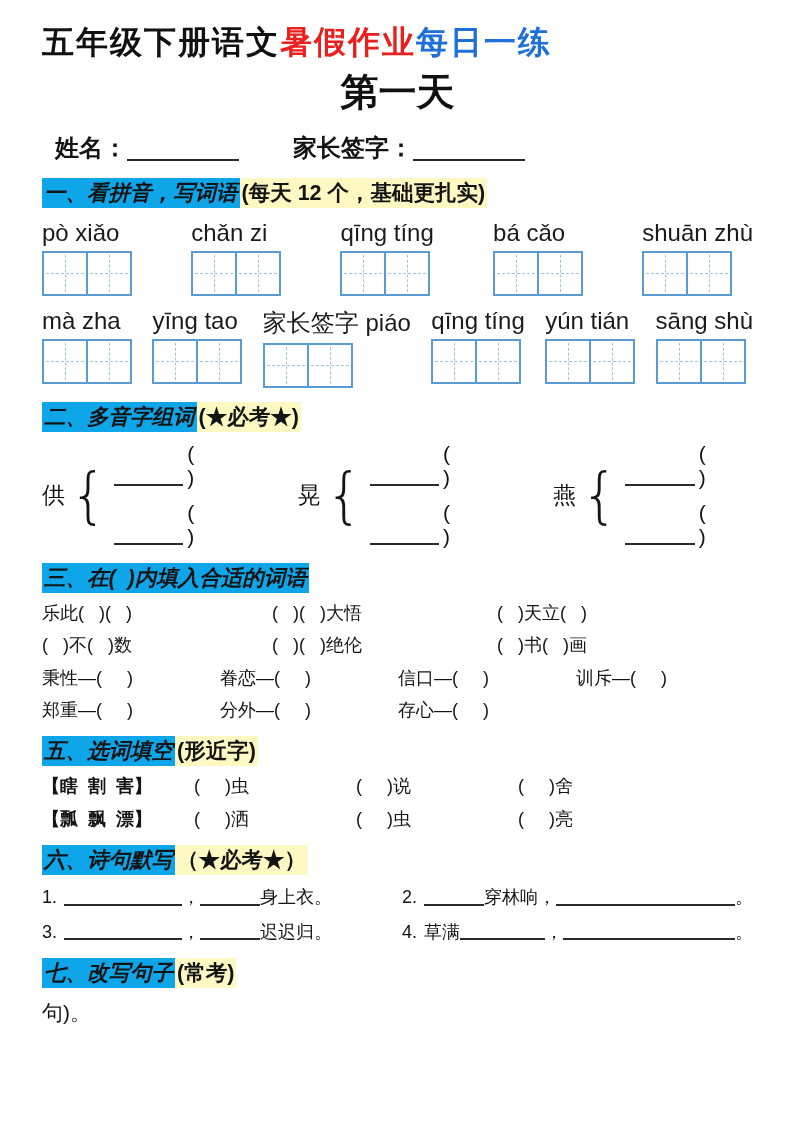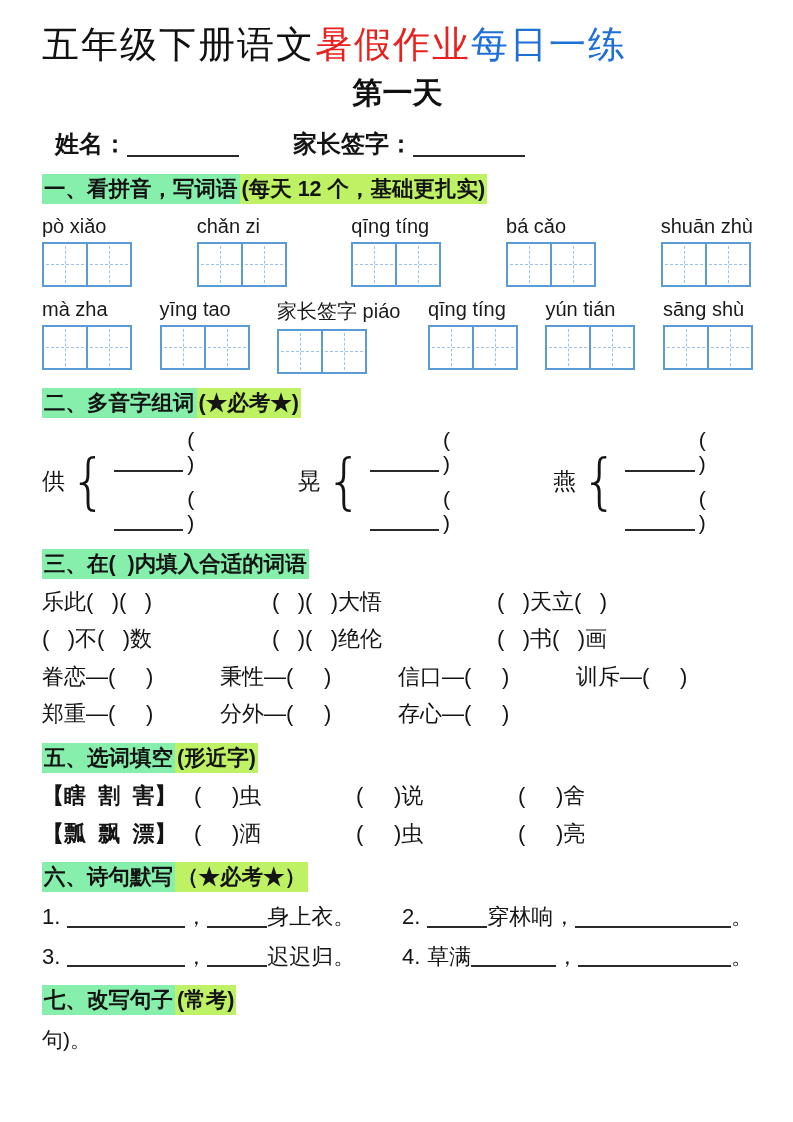--- a/index.html
+++ b/index.html
@@ -7,64 +7,64 @@
   body {
     width:793px; height:1122px; overflow:hidden;
     font-family:"Liberation Sans", sans-serif;
     color:#141414;
   }
   .page { padding:24px 40px 0 42px; width:793px; }
 
   
   .title {
     font-family:"Liberation Serif", serif;
-    font-size:37px; font-weight:400; letter-spacing:2px;
+    font-size:32px; font-weight:700; letter-spacing:2px;
     line-height:1.15; white-space:nowrap;
   }
   .t-black { color:#111111; }
   .t-red   { color:#e8201e; }
   .t-blue  { color:#1e6fd6; }
   .subtitle {
     margin-top:6px; text-align:center;
     font-family:"Liberation Serif", serif;
-    font-size:30px; font-weight:700; color:#111;
+    font-size:38px; font-weight:700; color:#111;
   }
 
   
   .fields { display:flex; margin-top:14px; padding-left:13px; font-size:24px; font-weight:700; }
   .field { display:flex; align-items:flex-end; margin-right:54px; }
   .blank { display:inline-block; border-bottom:2px solid #2a2a2a; height:3px; }
   .field .blank { width:112px; margin-bottom:3px; }
 
   
   .sec-h { margin-top:15px; font-size:21.5px; font-weight:700; line-height:1.35; white-space:pre-wrap; }
-  .hl-blue { background:#86efac; padding:3px 2px; }
-  .hl-pink { background:#bef264; padding:3px 2px;text-align:center; }
+  .hl-blue { background:#0ea5e9; padding:3px 2px;font-style:italic; }
+  .hl-pink { background:#fef9c3; padding:3px 2px;text-align:center; }
 
   
   .pg-row { display:flex; justify-content:space-between; margin-top:11px; }
   .pg-col { display:flex; flex-direction:column; align-items:flex-start; }
-  .pinyin { font-size:20px; font-weight:400; color:#1a1a1a; margin-bottom:4px; white-space:nowrap; }
+  .pinyin { font-size:24px; font-weight:400; color:#1a1a1a; margin-bottom:4px; white-space:nowrap; }
   .grid-pair { display:flex; width:90px; height:45px; border:2px solid #5b9bd5; background:#fff; }
   .grid-cell { flex:1; position:relative; }
   .grid-cell + .grid-cell { border-left:2px solid #5b9bd5; }
   .grid-cell::before { content:""; position:absolute; left:2px; right:2px; top:50%; border-top:1px dashed #9cc3ea; }
   .grid-cell::after  { content:""; position:absolute; top:2px; bottom:2px; left:50%; border-left:1px dashed #9cc3ea; }
 
   
   .duoyin-wrap { display:flex; margin-top:10px; gap:56px; }
   .duoyin-group { display:flex; align-items:center; }
   .dy-char { font-size:23px; margin-right:5px; }
   .dy-brace { font-family:"DejaVu Sans", sans-serif; font-size:58px; font-weight:200; line-height:56px; margin-right:7px; transform:scaleY(1.05); }
   .dy-col { display:flex; flex-direction:column; gap:11px; }
   .dy-line { display:flex; align-items:flex-end; font-size:21px; white-space:pre-wrap; }
   .dy-line .blank { width:70px; margin-bottom:4px; margin-right:4px; }
 
   
-  .txt-row { display:flex; margin-top:9px; font-size:22px; align-items:flex-end; white-space:pre-wrap; line-height:1.3; }
+  .txt-row { display:flex; margin-top:9px; font-size:18px; align-items:flex-end; white-space:pre-wrap; line-height:1.3; }
   .zh { white-space:pre-wrap; }
   .cols3 > span:nth-of-type(1) { width:230px; }
   .cols3 > span:nth-of-type(2) { width:225px; }
   .cols4 > span:nth-of-type(-n+3) { width:178px; }
   .s5-opts { width:152px; font-weight:700; }
   .s5-item { width:142px; margin-right:20px; }
 
   
   .s6-row { margin-top:11px; }
   .s6-col1 { width:360px; display:flex; align-items:flex-end; }
@@ -250,21 +250,21 @@
   <div class="sec-h"><span class="hl-blue">三、在(  )内填入合适的词语</span></div>
   <div class="txt-row cols3">
     
   <span class="zh">乐此(   )(   )</span><span class="zh">(   )(   )大悟</span><span class="zh">(   )天立(   )</span></div>
   <div class="txt-row cols3">
     
   <span class="zh">(   )不(   )数</span><span class="zh">(   )(   )绝伦</span><span class="zh">(   )书(   )画</span></div>
 
   <div class="txt-row cols4">
     
-  <span class="zh">眷恋—(     )</span><span class="zh">秉性—(     )</span><span class="zh">信口—(     )</span><span class="zh">训斥—(     )</span></div>
+  <span class="zh">秉性—(     )</span><span class="zh">眷恋—(     )</span><span class="zh">信口—(     )</span><span class="zh">训斥—(     )</span></div>
   <div class="txt-row cols4">
     
   <span class="zh">郑重—(     )</span><span class="zh">分外—(     )</span><span class="zh">存心—(     )</span></div>
 
   <div class="sec-h"><span class="hl-blue">五、选词填空</span><span class="hl-pink">(形近字)</span></div>
   <div class="txt-row">
     <span class="s5-opts zh">【瞎  割  害】</span>
     <span class="s5-item zh">(     )虫</span>
     <span class="s5-item zh">(     )说</span>
     <span class="s5-item zh">(     )舍</span>

